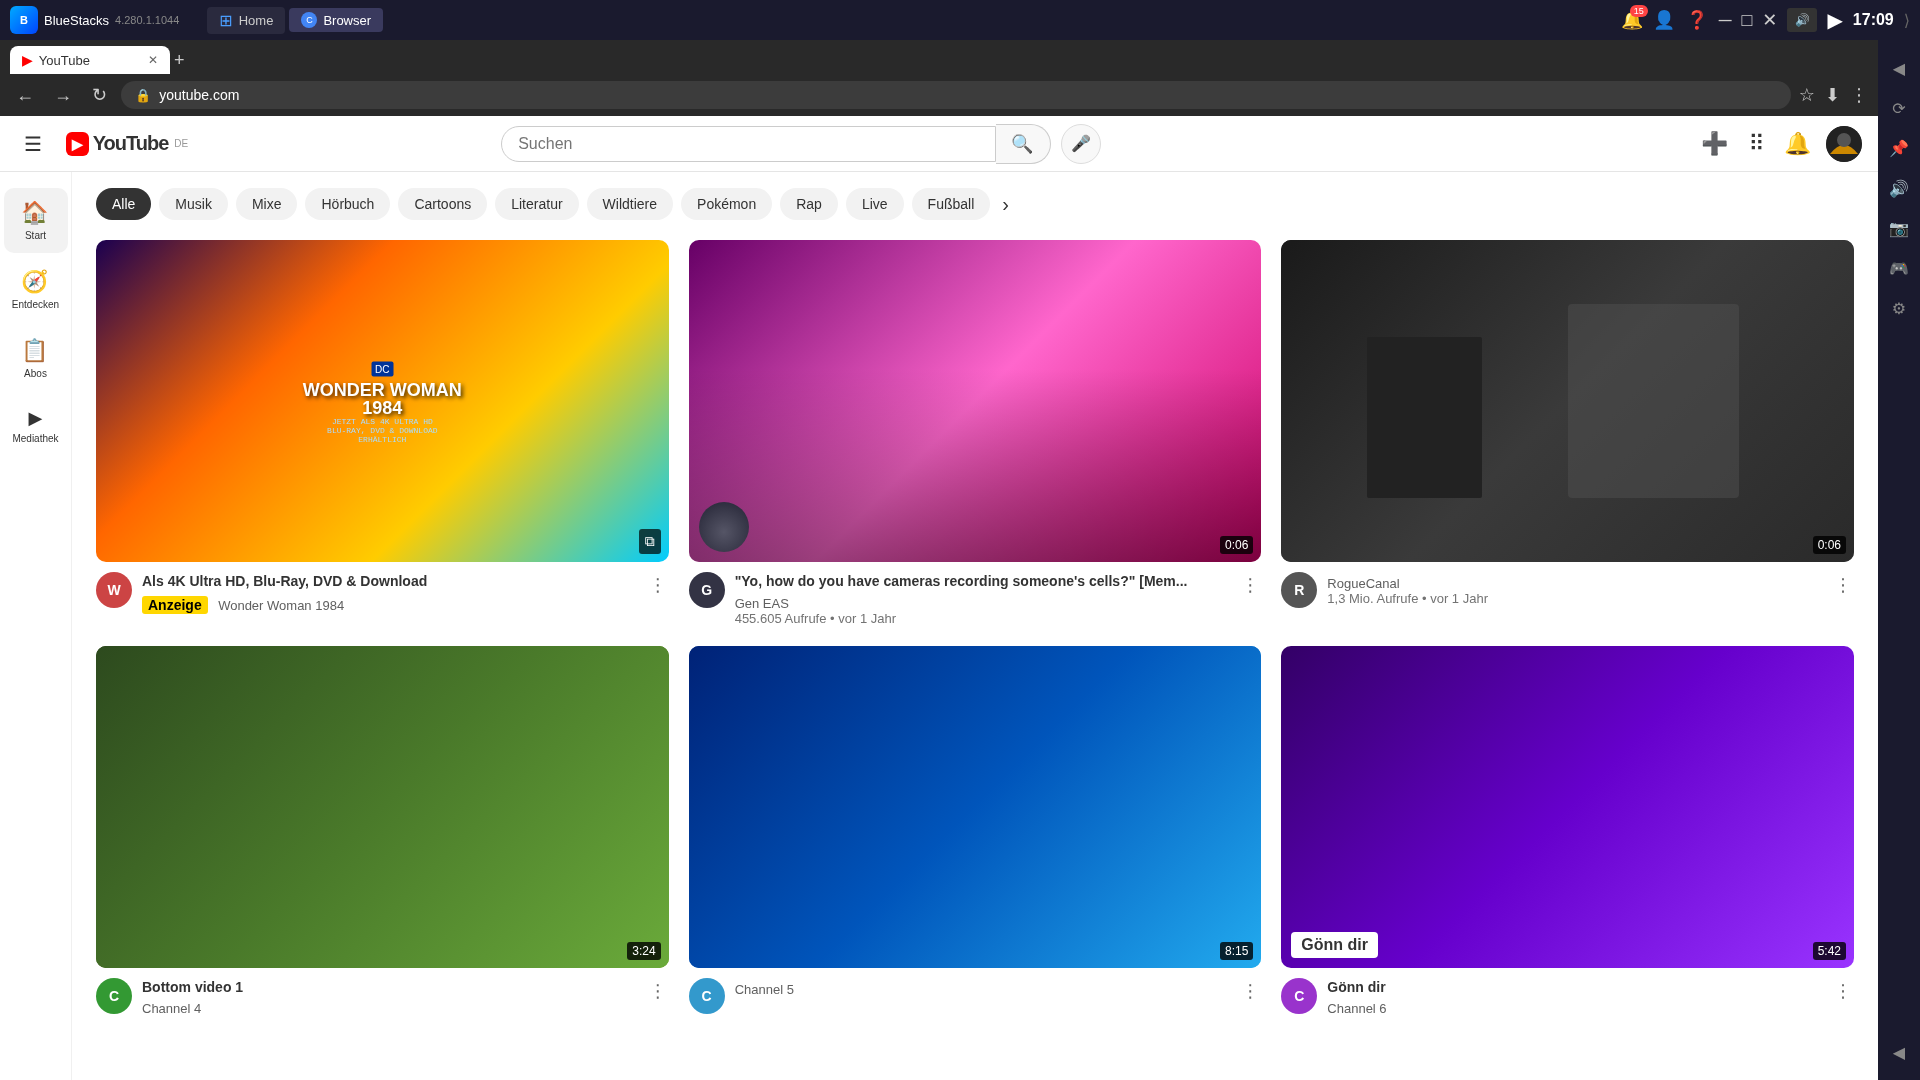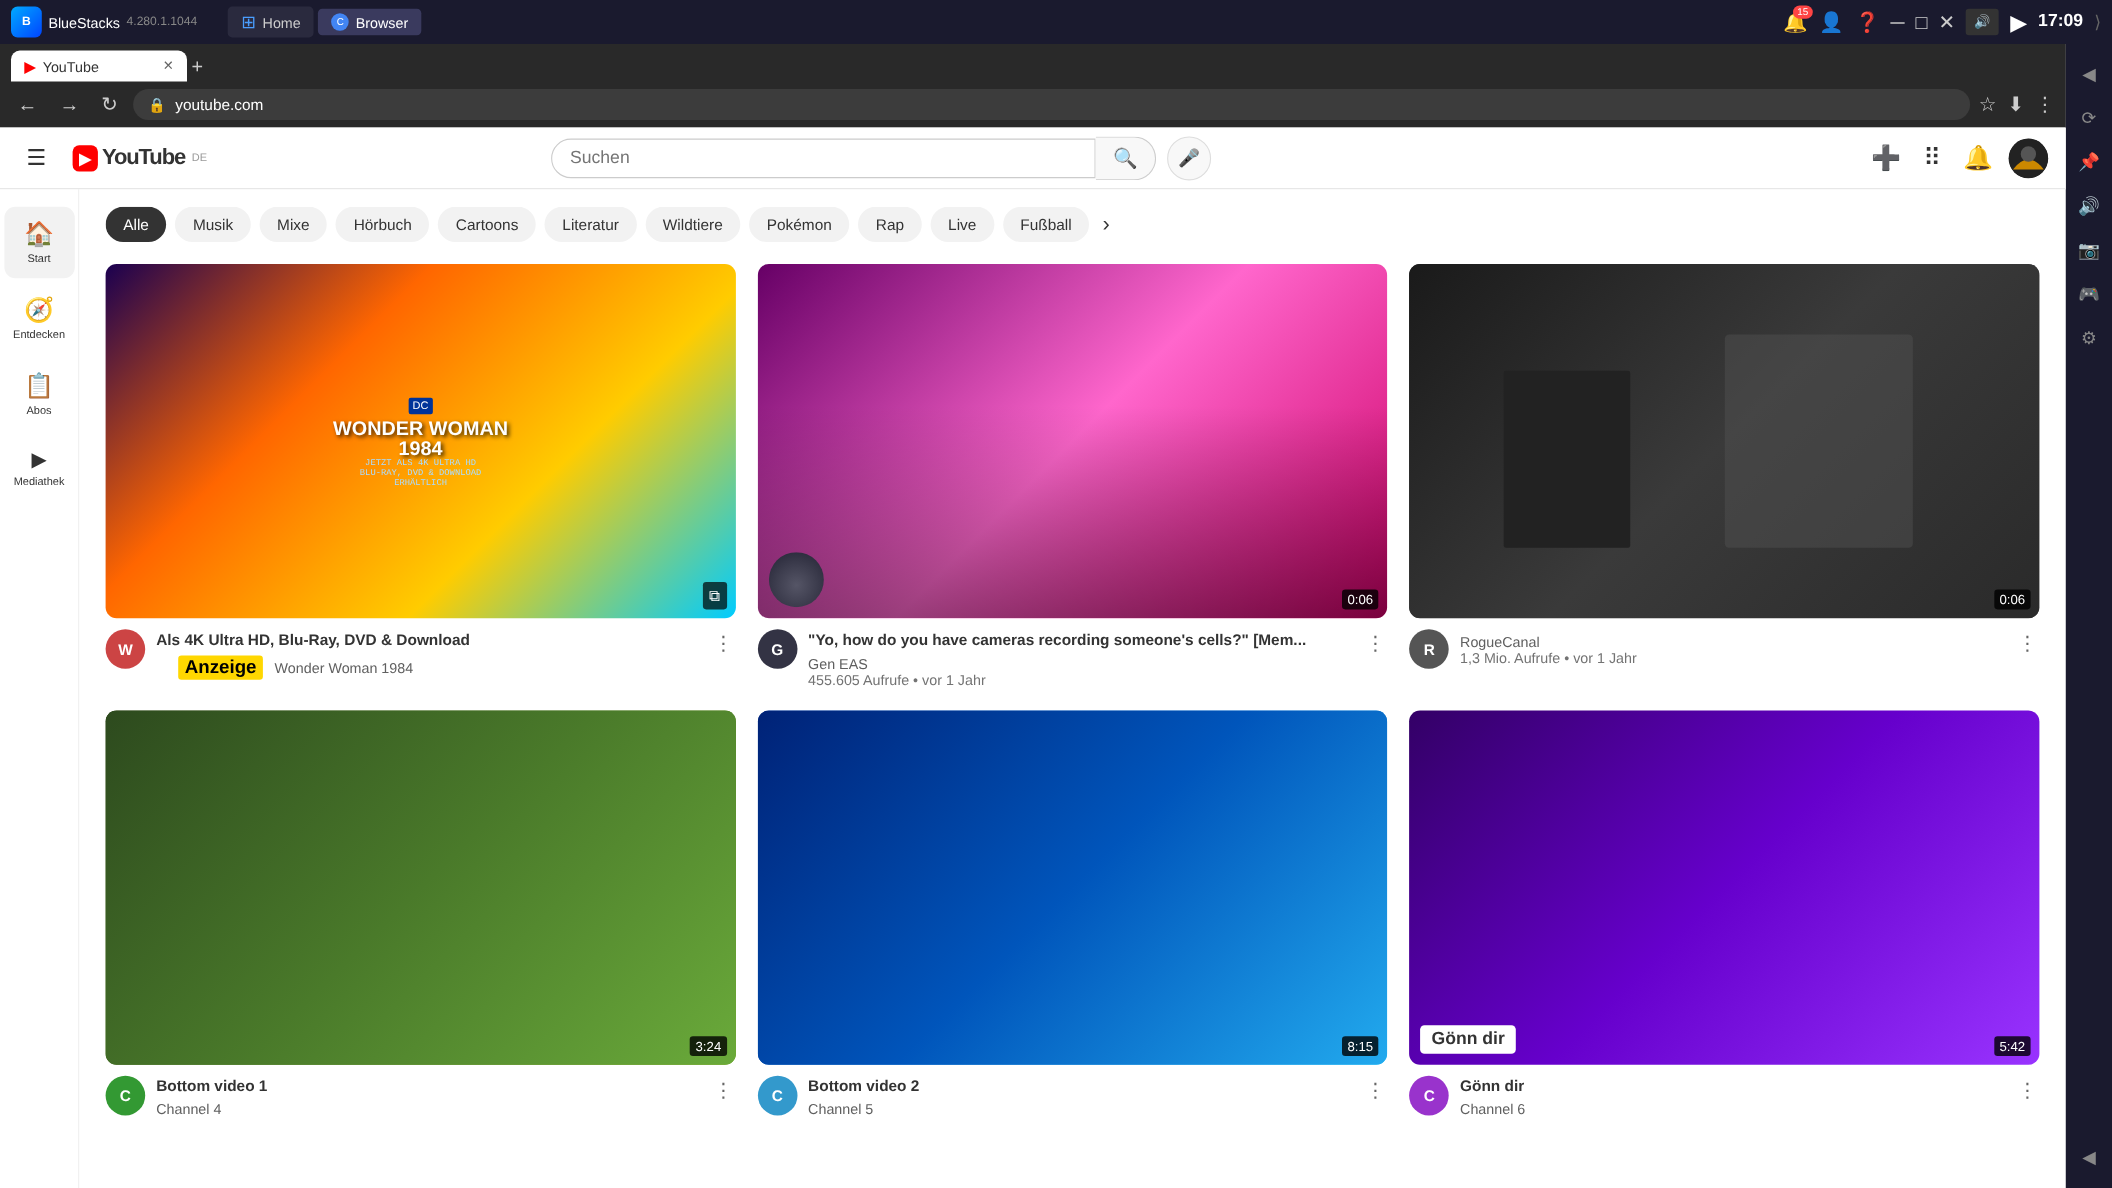--- a/index.html
+++ b/index.html
@@ -322,26 +322,25 @@
       -webkit-line-clamp: 2;
       -webkit-box-orient: vertical;
       overflow: hidden;
     }
     .video-channel { font-size: 13px; color: #606060; margin-top: 4px; }
     .video-stats { font-size: 13px; color: #737373; }
     .video-badge {
       display: inline-block;
       background: #ffd700;
       color: #000;
-      font-size: 17px;
+      font-size: 14px;
       padding: 1px 6px;
       border-radius: 3px;
       font-weight: bold;
       margin-right: 6px;
-      margin-left: 20px;
     }
     .video-meta-row { margin-top: 4px; }
     .video-more-btn {
       background: none; border: none;
       color: #666; font-size: 18px; cursor: pointer;
       align-self: flex-start;
       padding: 2px;
     }
 
     
@@ -638,21 +637,20 @@
             </div>
 
             <div class="video-card">
               <div class="video-thumb" style="background:linear-gradient(135deg,#003399,#0066cc,#33ccff);">
                 <div style="position:absolute;inset:0;background:linear-gradient(135deg,#002277,#0055bb,#22aaee);"></div>
                 <div class="video-duration">8:15</div>
               </div>
               <div class="video-info">
                 <div class="channel-avatar" style="background:#39c;">C</div>
                 <div class="video-meta">
-                  <div class="video-title">Bottom video 2</div>
                   <div class="video-channel">Channel 5</div>
                 </div>
                 <button class="video-more-btn">⋮</button>
               </div>
             </div>
 
             <div class="video-card">
               <div class="video-thumb" style="background:linear-gradient(135deg,#330066,#6600cc,#9933ff);">
                 <div style="position:absolute;inset:0;display:flex;align-items:flex-end;padding:10px;">
                   <div style="background:#fff;color:#333;font-weight:bold;font-size:16px;padding:4px 10px;border-radius:4px;">Gönn dir</div>

